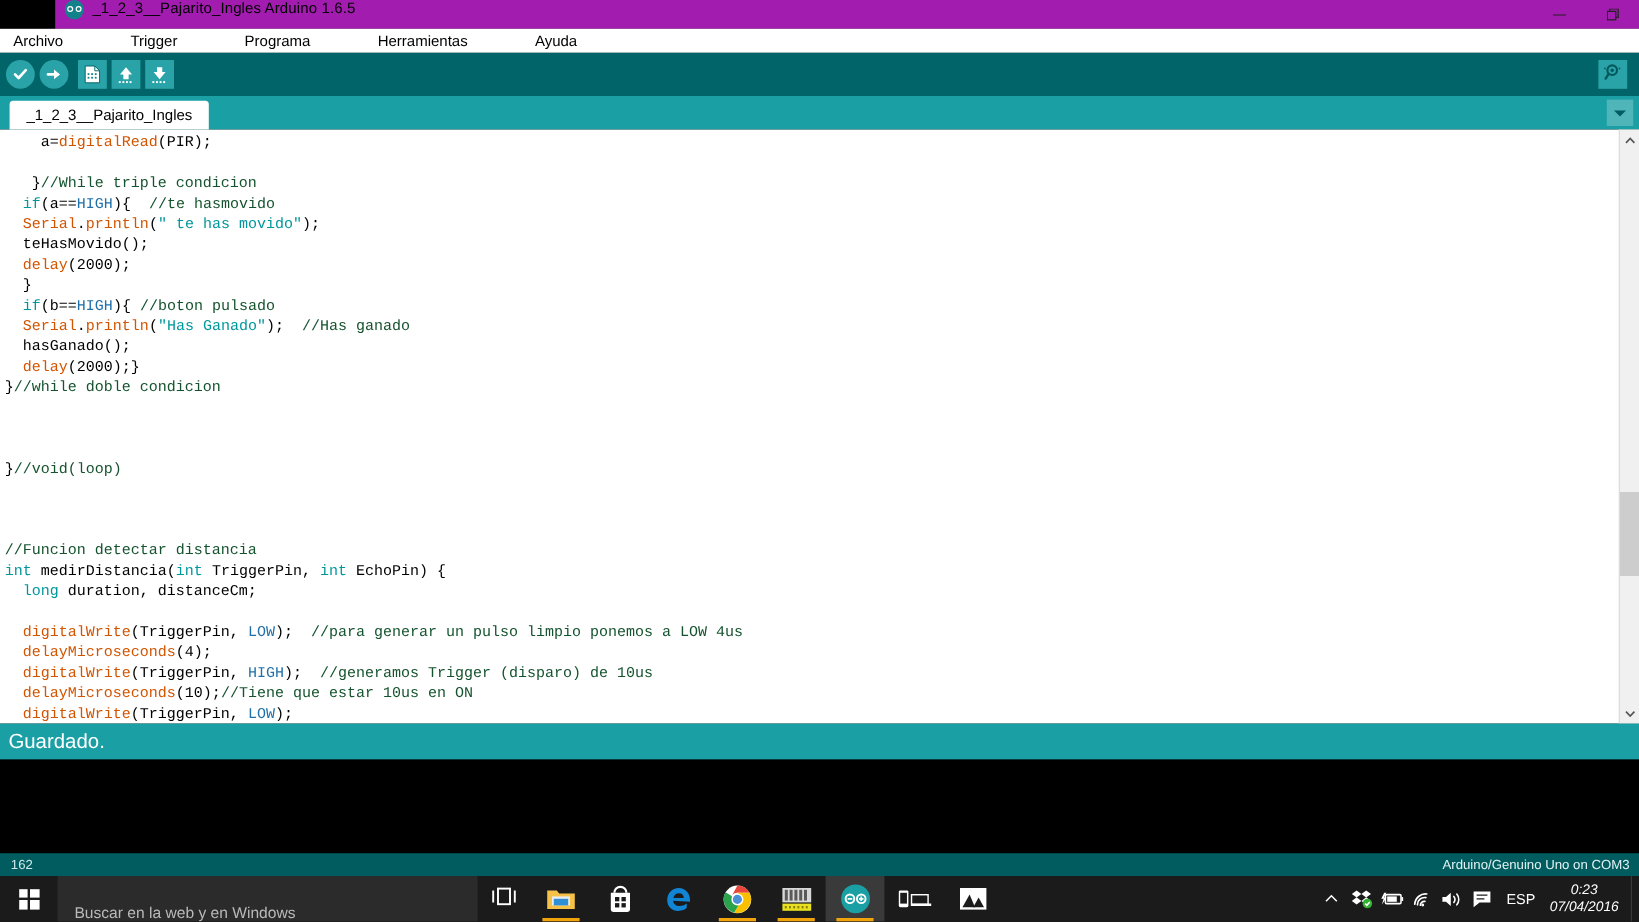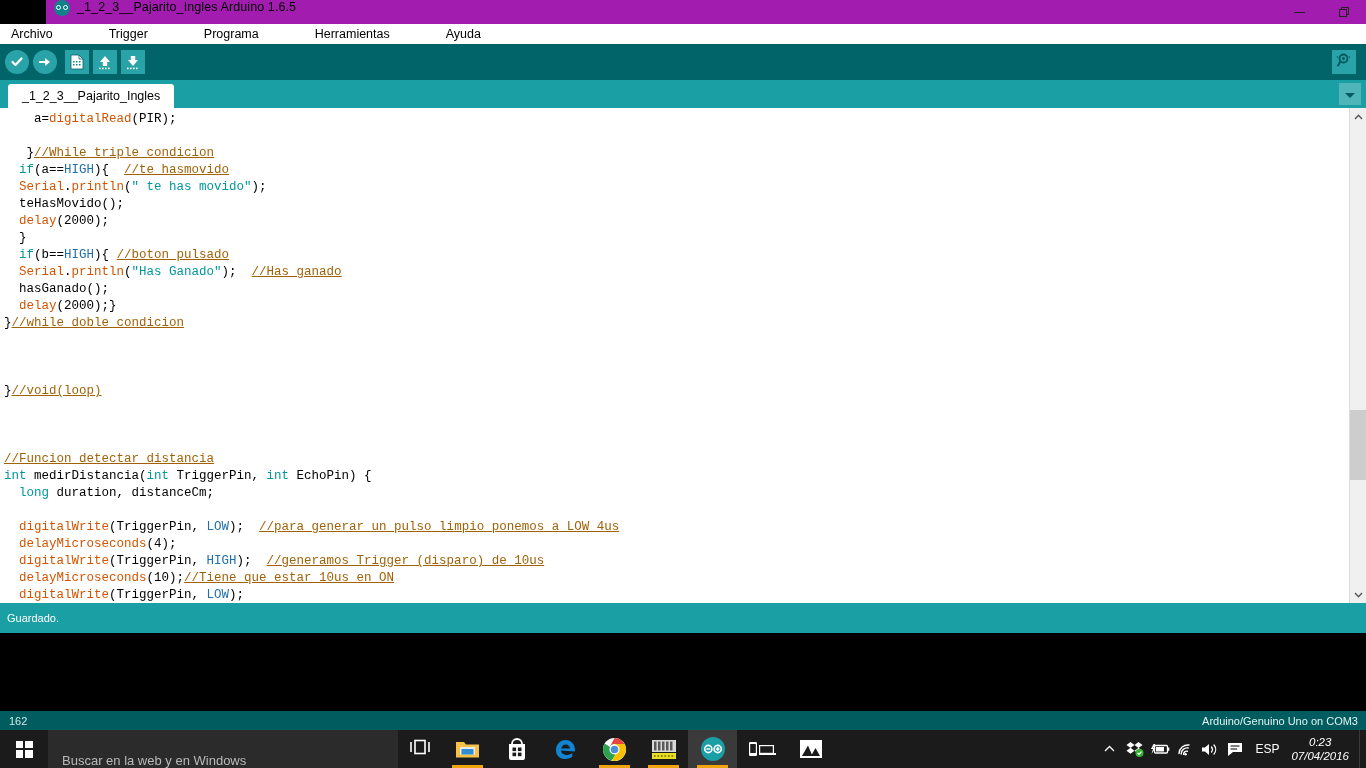--- a/index.html
+++ b/index.html
@@ -124,21 +124,21 @@
     font-family: "Liberation Mono", "DejaVu Sans Mono", monospace;
     font-size: 12.5px;
     line-height: 17px;
     color: #000000;
     white-space: pre;
   }
   .code .kw   { color: #00979c; }       
   .code .fn   { color: #d35400; }       
   .code .lit  { color: #1f6fa8; }       
   .code .str  { color: #00979c; }       
-  .code .cmt  { color: #a16207; text-decoration: underline; }       
+  .code .cmt  { color: #14532d; }       
   .code .pln  { color: #000000; }
 
   
   .vscroll {
     position: absolute; right: 0; top: 108px;
     width: 17px; height: 495px;
     background: #f0f0f0;
     border-left: 1px solid #dcdcdc;
     box-sizing: border-box;
   }
@@ -156,21 +156,21 @@
   }
 
   
   .statusmsg {
     position: absolute; left: 0; top: 603px; width: 1366px; height: 30px;
     background: #1a9fa4;
     display: flex; align-items: center;
     padding-left: 7px; box-sizing: border-box;
   }
   .statusmsg span {
-    font-size: 11px; color: #ffffff;
+    font-size: 17px; color: #ffffff;
   }
 
   
   .console {
     position: absolute; left: 0; top: 633px; width: 1366px; height: 78px;
     background: #000000;
   }
 
   
   .infobar {

